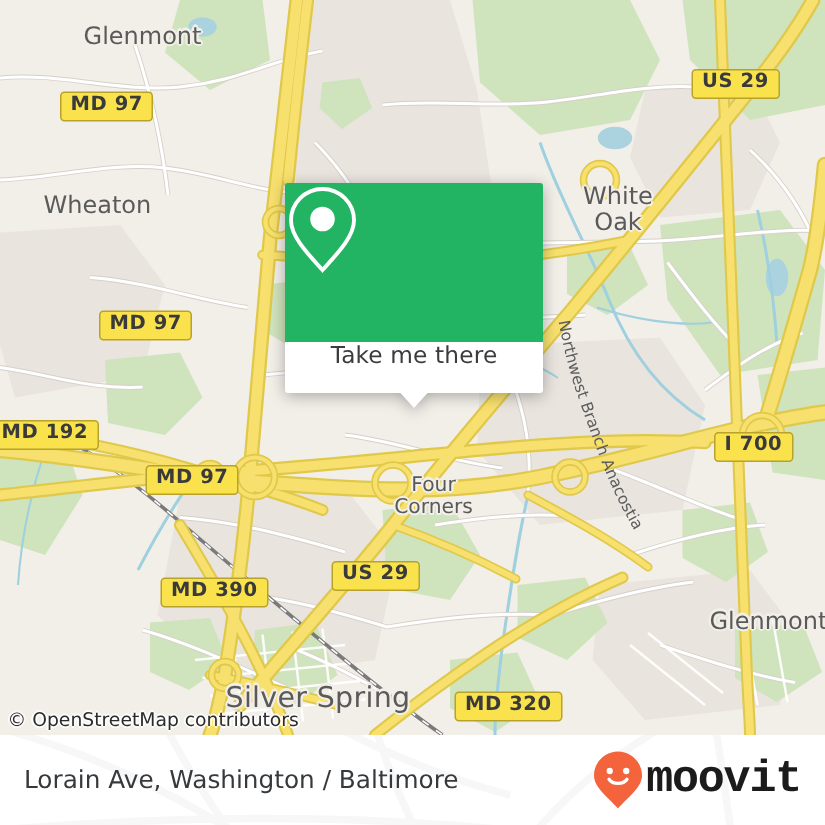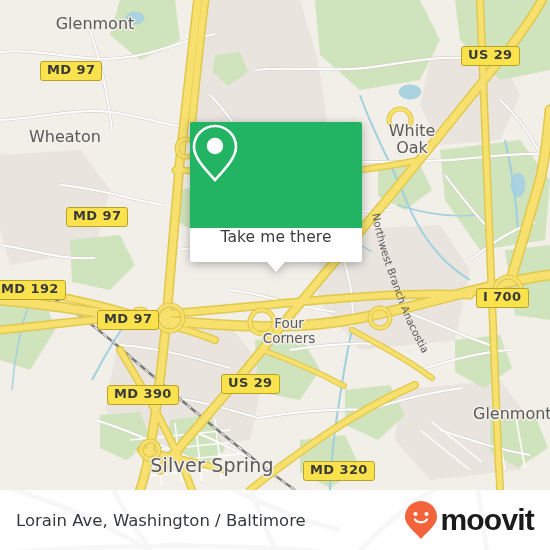--- a/index.html
+++ b/index.html
@@ -112,21 +112,21 @@
     font-family:"DejaVu Sans", sans-serif;
     font-size:16.5px;
     color:#363a3d;
     white-space:nowrap;
   }
   .brand {
     position:absolute; right:16px; top:50%; transform:translateY(-50%);
     display:flex; align-items:center; gap:2px;
   }
   .brand-word {
-    font-family:Liberation Sans, sans-serif;
+    font-family:Liberation Mono, monospace;
     font-size:30px;
     font-weight:bold;
     color:#1b1b1b;
     letter-spacing:-0.8px;
     line-height:1;
   }
 </style>
 </head>
 <body>
 
@@ -350,20 +350,21 @@
     <div class="shield" style="left:40px;  top:61px;">MD 97</div>
     <div class="shield" style="left:66px;  top:207px;">MD 97</div>
     <div class="shield" style="left:97px;  top:310px;">MD 97</div>
     <div class="shield" style="left:-6px;  top:280px;">MD 192</div>
     <div class="shield" style="left:107px; top:385px;">MD 390</div>
     <div class="shield" style="left:221px; top:374px;">US 29</div>
     <div class="shield" style="left:461px; top:46px;">US 29</div>
     <div class="shield" style="left:476px; top:288px;">I 700</div>
     <div class="shield" style="left:303px; top:461px;">MD 320</div>
 
+    <div class="osm-attrib">© OpenStreetMap contributors</div>
 
     <div class="popup">
       <div class="popup-top">
         <svg width="50" height="62" viewBox="0 0 50 62">
           <path d="M25 4 C13.4 4 4 13.4 4 25 C4 36 16 48 25 58 C34 48 46 36 46 25 C46 13.4 36.6 4 25 4 Z" fill="none" stroke="#ffffff" stroke-width="2.6"></path>
           <circle cx="25" cy="24" r="8.2" fill="#ffffff"></circle>
         </svg>
       </div>
       <div class="popup-bottom">
         <span class="popup-label">Take me there</span>

